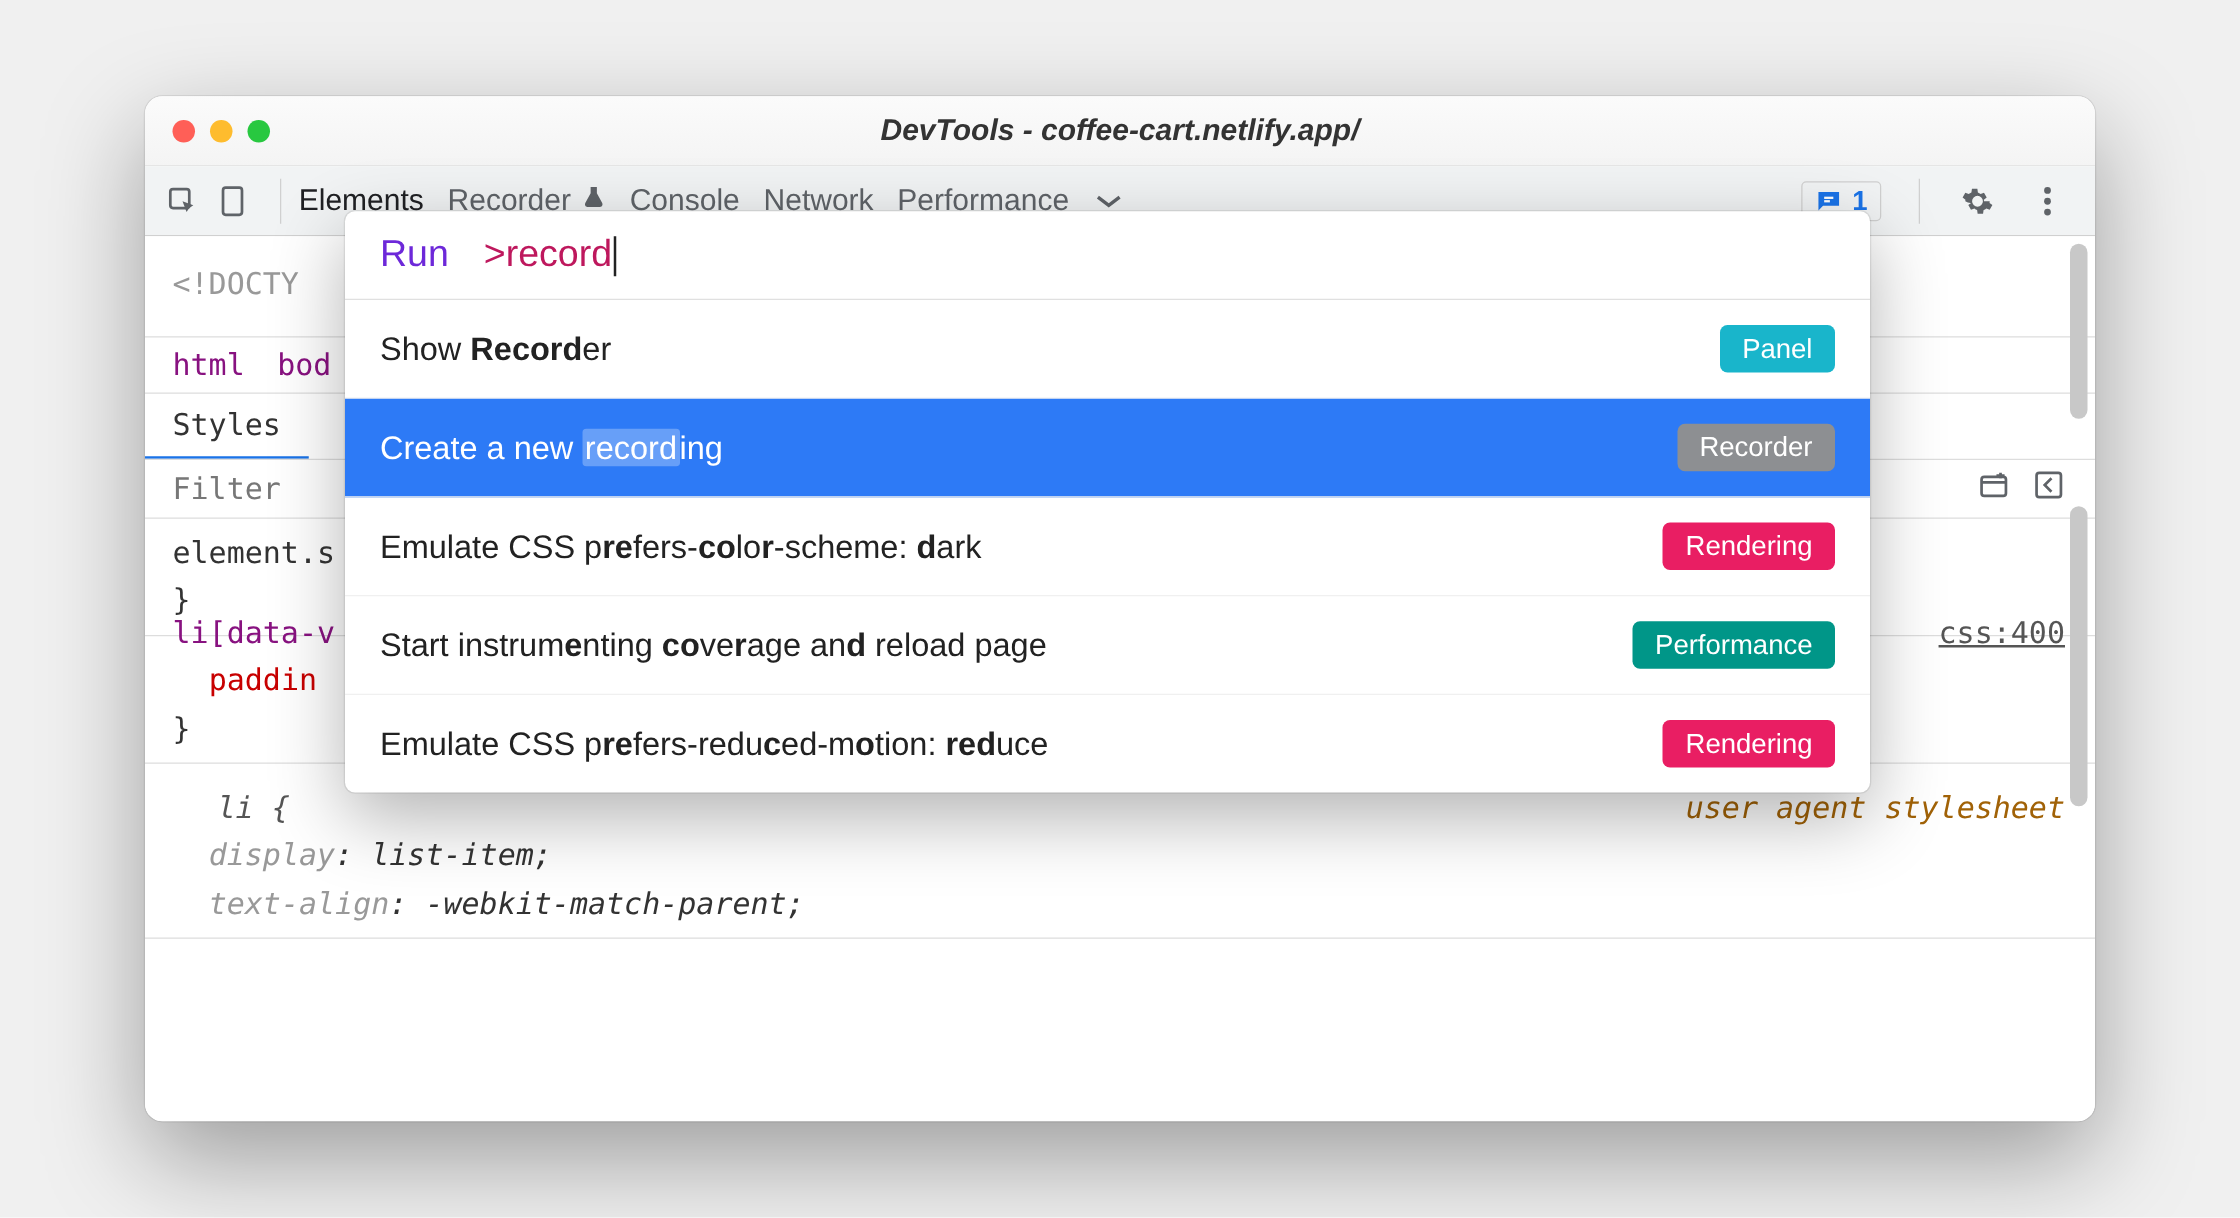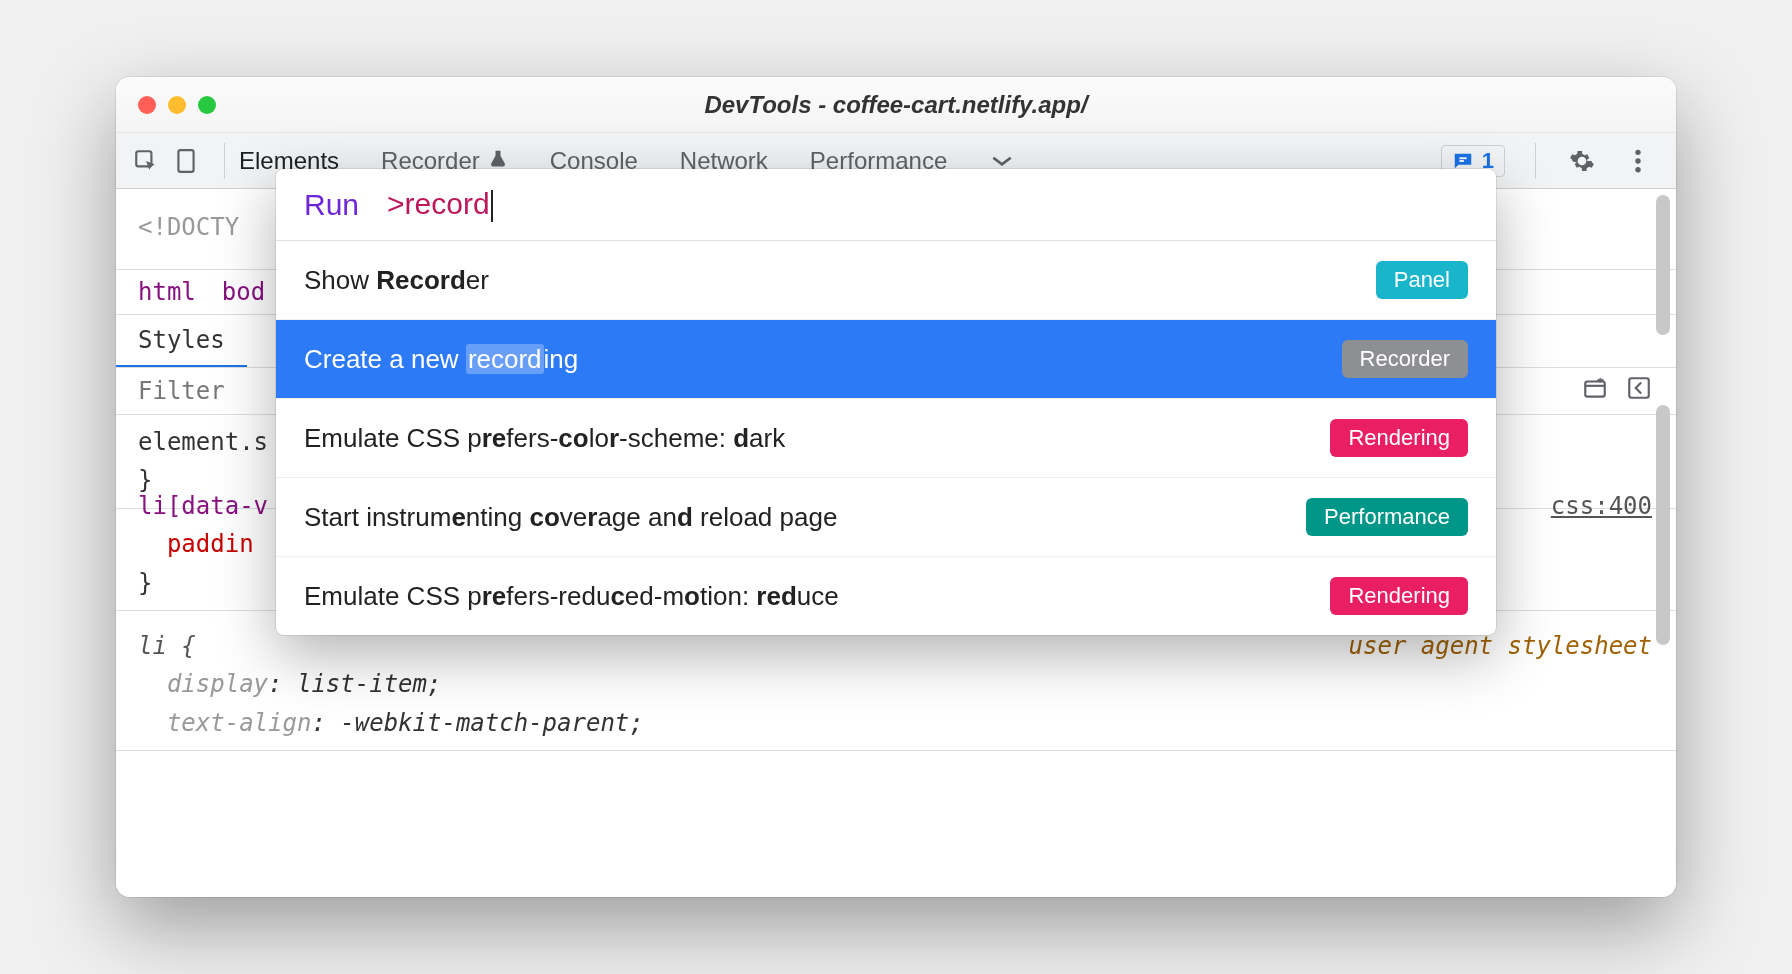--- a/index.html
+++ b/index.html
@@ -46,21 +46,21 @@
       display: flex;
       align-items: center;
       padding: 0 14px;
       position: relative;
     }
     .tool-icon {
       width: 32px; height: 32px; display:flex;align-items:center;justify-content:center;
       color:#5f6368; margin-right: 8px;
     }
     .divider { width:1px; height:36px; background:#d0d0d0; margin: 0 14px; }
-    .tabs { display:flex; gap: 42px; align-items:center; font-size:24px; color:#5f6368; }
+    .tabs { display:flex; gap: 19px; align-items:center; font-size:24px; color:#5f6368; }
     .tab { display:flex; align-items:center; gap:8px; cursor:pointer; }
     .toolbar-right { margin-left:auto; display:flex; align-items:center; gap:16px; }
     .issues-pill {
       border:1px solid #d0d0d0; border-radius:4px; padding:2px 10px;
       display:flex;align-items:center;gap:8px;color:#1a73e8;font-size:22px;font-weight:600;
     }
     .content {
       flex:1; background:#fff; position:relative; overflow:hidden;
       font-family: Menlo, Consolas, monospace;
     }
@@ -210,21 +210,21 @@
       <span>element.s</span><br>
       <span>}</span>
     </div>
     <div class="css-block b2">
       <span class="sel">li[data-v</span>
       <span class="srcref">css:400</span><br>
       &nbsp;&nbsp;<span class="prop">paddin</span><br>
       <span>}</span>
     </div>
     <div class="css-block b3">
-      <span class="sel" style="color:#555;">li {</span>
+      <span class="sel" style="color:#555;margin-left:36px;">li {</span>
       <span class="ua">user agent stylesheet</span><br>
       &nbsp;&nbsp;<span class="prop" style="color:#999;">display</span>: <span>list-item</span>;<br>
       &nbsp;&nbsp;<span class="prop" style="color:#999;">text-align</span>: <span>-webkit-match-parent</span>;
     </div>
 
     <div class="scrollbar">
       <div class="thumb"></div>
       <div class="thumb thumb2"></div>
     </div>
   </div>

